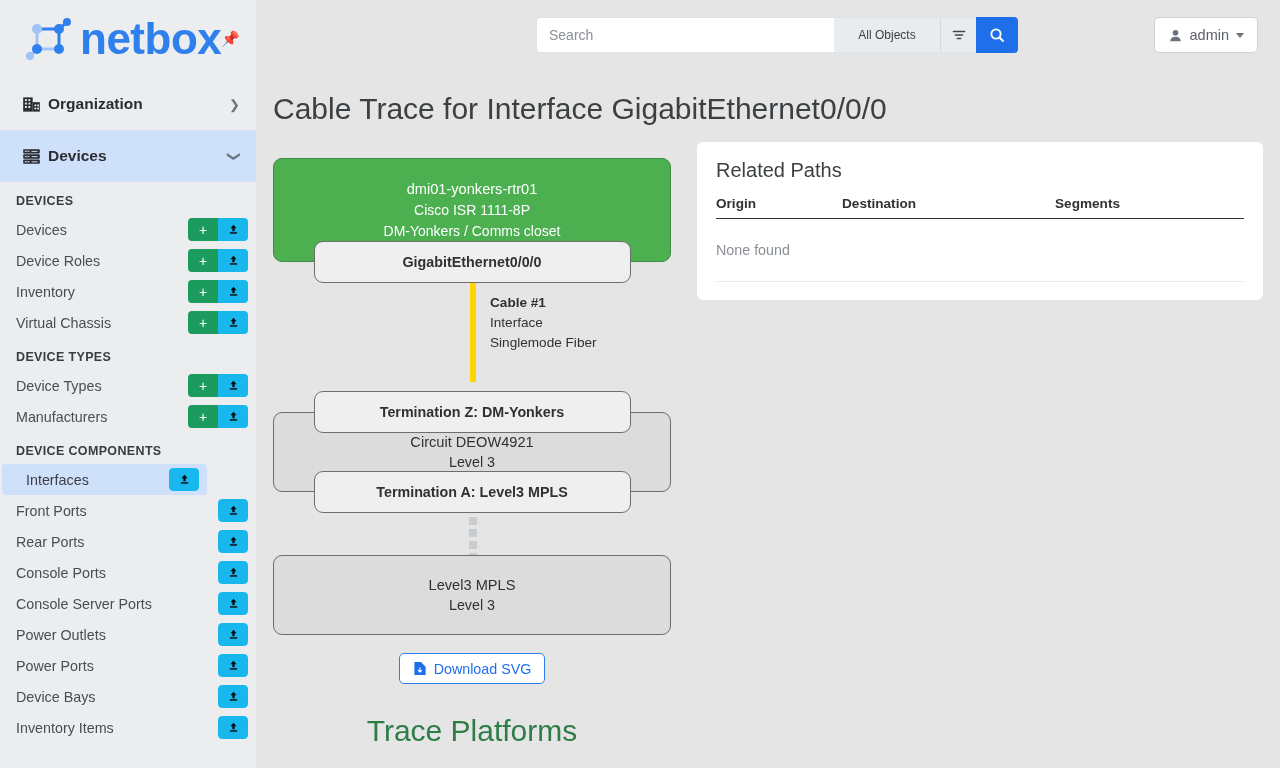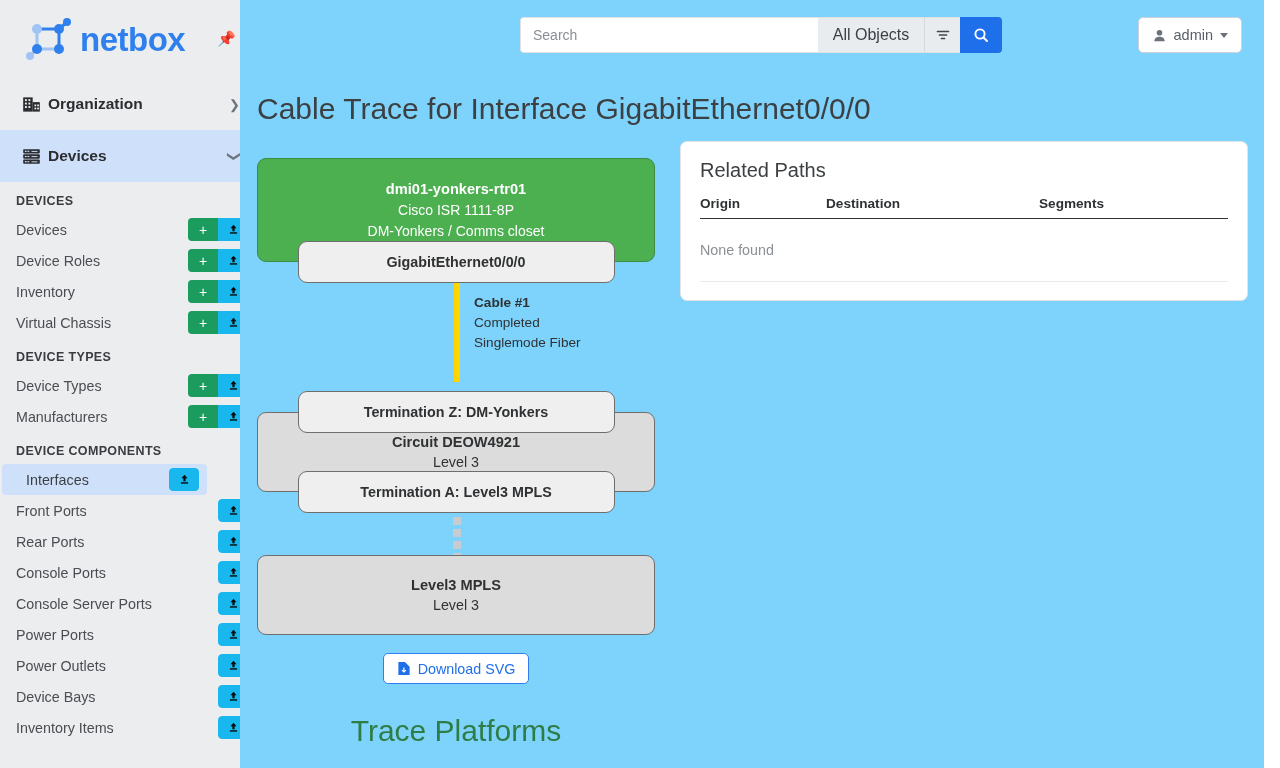--- a/index.html
+++ b/index.html
@@ -20,21 +20,21 @@
     overflow: hidden;
   }
   .brand {
     height: 78px;
     display: flex; align-items: center;
     padding: 0 14px 0 26px;
   }
   .brand-logo { display: flex; align-items: center; gap: 8px; flex: 1; }
   .logo-mark { width: 46px; height: 42px; }
   .logo-word {
-    font-size: 33px; font-weight: bold; color: #2f80ed;
+    font-size: 44px; font-weight: bold; color: #2f80ed;
     letter-spacing: -0.5px; line-height: 1;
   }
   .pin-icon { color: #f26522; font-size: 15px; margin-right: 6px; }
 
   .nav-group {
     display: flex; align-items: center;
     height: 52px; padding: 0 16px 0 14px;
     cursor: pointer;
   }
   .nav-group .ng-icon { width: 34px; display: flex; justify-content: center; color: #2b2d31; }
@@ -71,23 +71,23 @@
   .btn-add, .btn-import {
     display: flex; align-items: center; justify-content: center;
     width: 30px; height: 23px; cursor: pointer;
   }
   .btn-add { background: #1c9b5e; color: #fff; font-size: 14px; line-height: 1; }
   .btn-import { background: #18b7ee; color: #0a0a0a; }
   .btn-import.solo { border-radius: 4px; }
 
   
   #main {
-    position: absolute; left: 240px; top: 0;
+    position: absolute; left: 256px; top: 0;
     width: 1024px; height: 768px;
-    background: #7dd3fc;
+    background: #e5e5e5;
   }
 
   
   #topbar { position: relative; height: 70px; }
   .search-wrap {
     position: absolute; left: 280px; top: 17px;
     display: flex; height: 36px;
   }
   .search-input {
     width: 298px; height: 36px;
@@ -96,21 +96,21 @@
     padding: 0 12px; font-size: 14px;
     color: #37383a; background: #fff;
     outline: none;
     font-family: "Liberation Sans", sans-serif;
   }
   .search-input::placeholder { color: #8a8f96; }
   .search-scope {
     display: flex; align-items: center; justify-content: center;
     min-width: 106px; height: 36px; padding: 0 14px;
     background: #e9ecef; border: 1px solid #dfe1e5; border-left: none; border-right: none;
-    font-size: 16px; color: #3d4045; cursor: pointer;
+    font-size: 12px; color: #3d4045; cursor: pointer;
   }
   .search-filter {
     display: flex; align-items: center; justify-content: center;
     width: 36px; height: 36px;
     background: #e9ecef; border: 1px solid #dfe1e5; border-left: 1px solid #d6d9dd; border-right: none;
     cursor: pointer; color: #42464b;
   }
   .search-go {
     display: flex; align-items: center; justify-content: center;
     width: 42px; height: 36px;
@@ -135,21 +135,21 @@
   
   #trace { position: absolute; left: 17px; top: 158px; width: 398px; }
   .node {
     position: relative;
     border: 1px solid #6e6e6e;
     border-radius: 9px;
     display: flex; flex-direction: column;
     align-items: center; justify-content: center;
     text-align: center;
   }
-  .node .n-title { font-weight: bold; }
+  .node .n-title { font-weight: normal; }
   .node .n-sub { }
 
   .dev-node {
     width: 398px; height: 104px;
     background: #4caf50; border-color: #3f8b43;
     color: #ffffff; gap: 5px;
   }
   .dev-node .n-title { font-size: 14.6px; }
   .dev-node .n-sub { font-size: 14px; }
 
@@ -428,32 +428,32 @@
         <div class="btn-pair">
           <div class="btn-import solo">
             <svg width="13" height="13" viewBox="0 0 16 16" fill="#0a0a0a">
               <path d="M8 2.2 4.3 6.4h2.3v3.9h2.8V6.4h2.3z"></path>
               <rect x="3.6" y="11.4" width="8.8" height="1.7"></rect>
             </svg>
           </div>
         </div>
       </div>
       <div class="nav-item">
+        <span class="ni-label">Power Outlets</span>
+        <div class="btn-pair">
+          <div class="btn-import solo">
+            <svg width="13" height="13" viewBox="0 0 16 16" fill="#0a0a0a">
+              <path d="M8 2.2 4.3 6.4h2.3v3.9h2.8V6.4h2.3z"></path>
+              <rect x="3.6" y="11.4" width="8.8" height="1.7"></rect>
+            </svg>
+          </div>
+        </div>
+      </div>
+      <div class="nav-item">
         <span class="ni-label">Power Ports</span>
-        <div class="btn-pair">
-          <div class="btn-import solo">
-            <svg width="13" height="13" viewBox="0 0 16 16" fill="#0a0a0a">
-              <path d="M8 2.2 4.3 6.4h2.3v3.9h2.8V6.4h2.3z"></path>
-              <rect x="3.6" y="11.4" width="8.8" height="1.7"></rect>
-            </svg>
-          </div>
-        </div>
-      </div>
-      <div class="nav-item">
-        <span class="ni-label">Power Outlets</span>
         <div class="btn-pair">
           <div class="btn-import solo">
             <svg width="13" height="13" viewBox="0 0 16 16" fill="#0a0a0a">
               <path d="M8 2.2 4.3 6.4h2.3v3.9h2.8V6.4h2.3z"></path>
               <rect x="3.6" y="11.4" width="8.8" height="1.7"></rect>
             </svg>
           </div>
         </div>
       </div>
       <div class="nav-item">
@@ -523,21 +523,21 @@
     </div>
 
     <div class="node term-node overlap-up">
       <span>GigabitEthernet0/0/0</span>
     </div>
 
     <div class="cable-seg">
       <div class="cable-line"></div>
       <div class="cable-info">
         <div class="ci-title">Cable #1</div>
-        <div class="ci-line">Completed</div>
+        <div class="ci-line">Interface</div>
         <div class="ci-line">Singlemode Fiber</div>
       </div>
     </div>
 
     <div class="node term-node">
       <span>Termination Z: DM-Yonkers</span>
     </div>
 
     <div class="node circuit-node overlap-up">
       <div class="n-title">Circuit DEOW4921</div>

